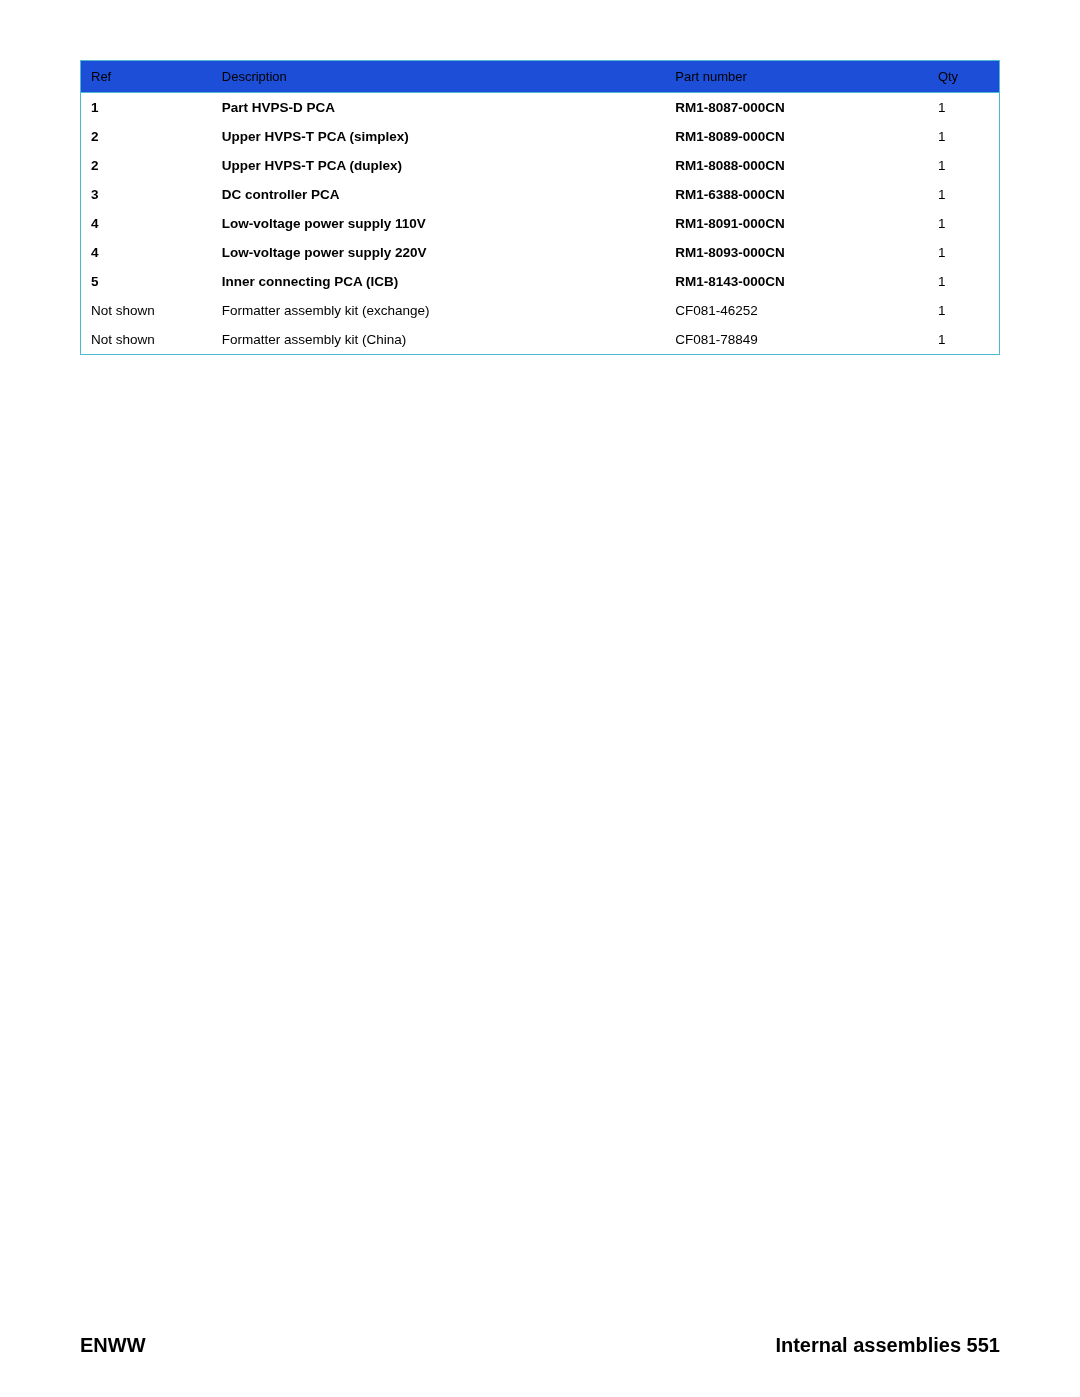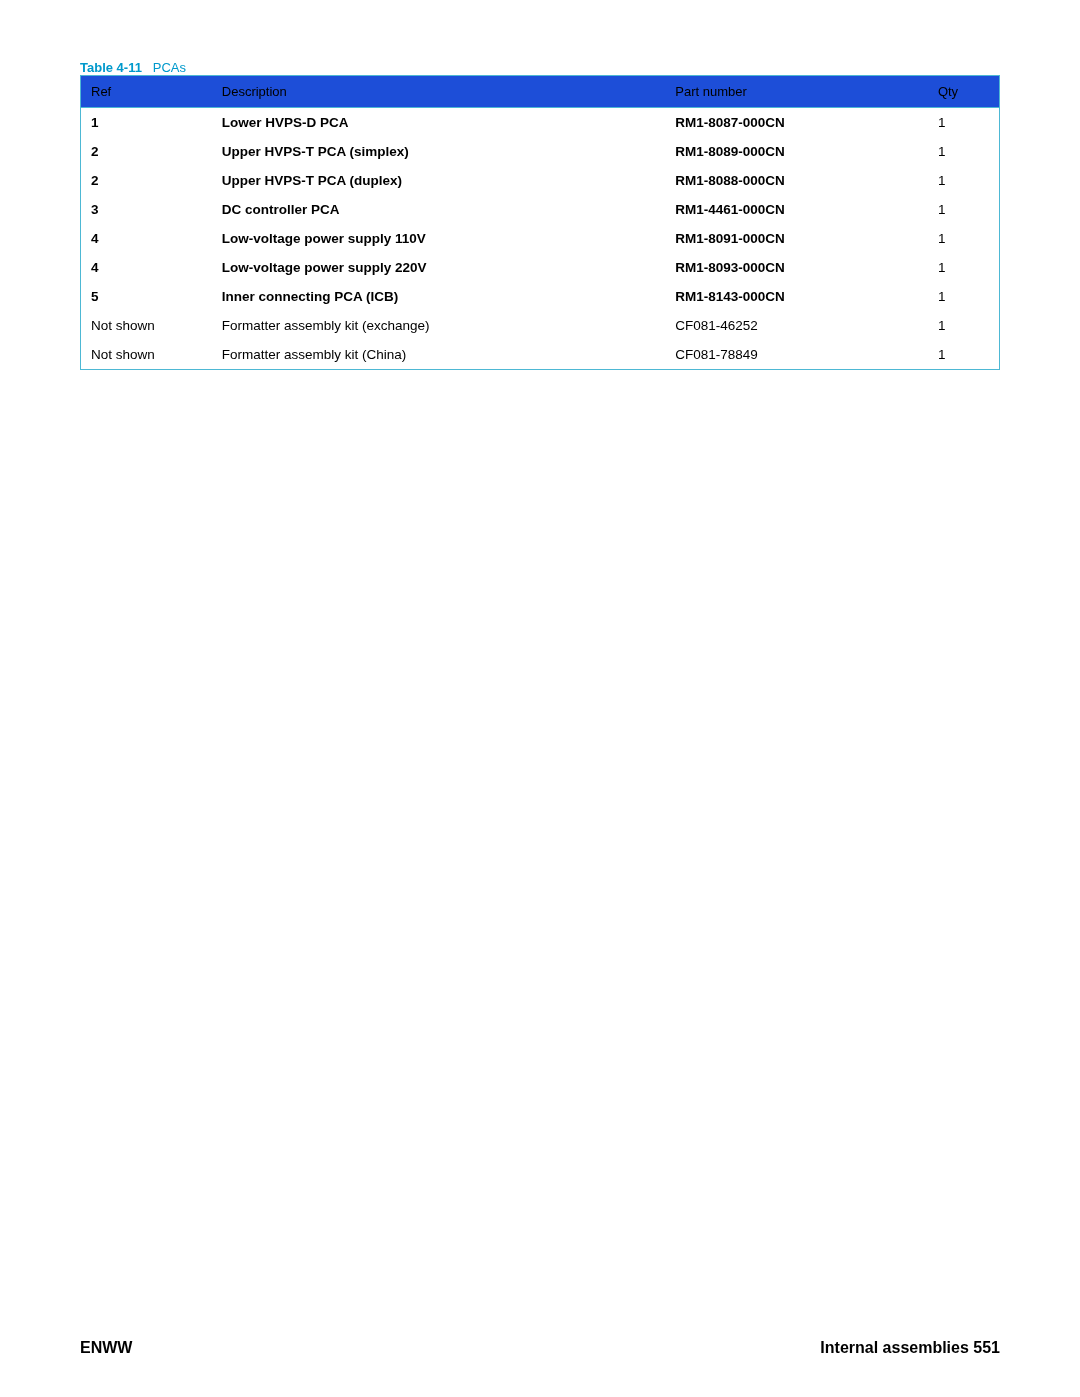--- a/index.html
+++ b/index.html
@@ -90,73 +90,69 @@
 
     .page-footer {
       position: absolute;
       bottom: 40px;
       left: 0;
       right: 0;
       display: flex;
       justify-content: space-between;
       padding: 0 80px;
       font-weight: bold;
-      font-size: 16px;
+      font-size: 20px;
     }
 
     .footer-left {
       font-weight: bold;
     }
 
     .footer-right {
       font-weight: bold;
     }
   </style>
 </head>
 <body>
 
 <div class="page-content">
 
-  <div class="table-title">
-    <span class="table-num">Table 4-11</span>
-    &nbsp;&nbsp;<span>PCAs</span>
-  </div>
 
   <table class="parts-table">
     <thead>
       <tr>
         <th class="col-ref">Ref</th>
         <th class="col-desc">Description</th>
         <th class="col-partnum">Part number</th>
         <th class="col-qty">Qty</th>
       </tr>
     </thead>
     <tbody id="table-body">
     <tr>
           <td class="bold-ref">1</td>
-          <td class="bold-desc">Lower HVPS-D PCA</td>
+          <td class="bold-desc">Part HVPS-D PCA</td>
           <td class="bold-part">RM1-8087-000CN</td>
           <td>1</td>
         </tr>
         <tr>
           <td class="bold-ref">2</td>
           <td class="bold-desc">Upper HVPS-T PCA (simplex)</td>
           <td class="bold-part">RM1-8089-000CN</td>
           <td>1</td>
         </tr>
         <tr>
           <td class="bold-ref">2</td>
           <td class="bold-desc">Upper HVPS-T PCA (duplex)</td>
           <td class="bold-part">RM1-8088-000CN</td>
           <td>1</td>
         </tr>
         <tr>
           <td class="bold-ref">3</td>
           <td class="bold-desc">DC controller PCA</td>
-          <td class="bold-part">RM1-4461-000CN</td>
+          <td class="bold-part">RM1-6388-000CN</td>
           <td>1</td>
         </tr>
         <tr>
           <td class="bold-ref">4</td>
           <td class="bold-desc">Low-voltage power supply 110V</td>
           <td class="bold-part">RM1-8091-000CN</td>
           <td>1</td>
         </tr>
         <tr>
           <td class="bold-ref">4</td>

